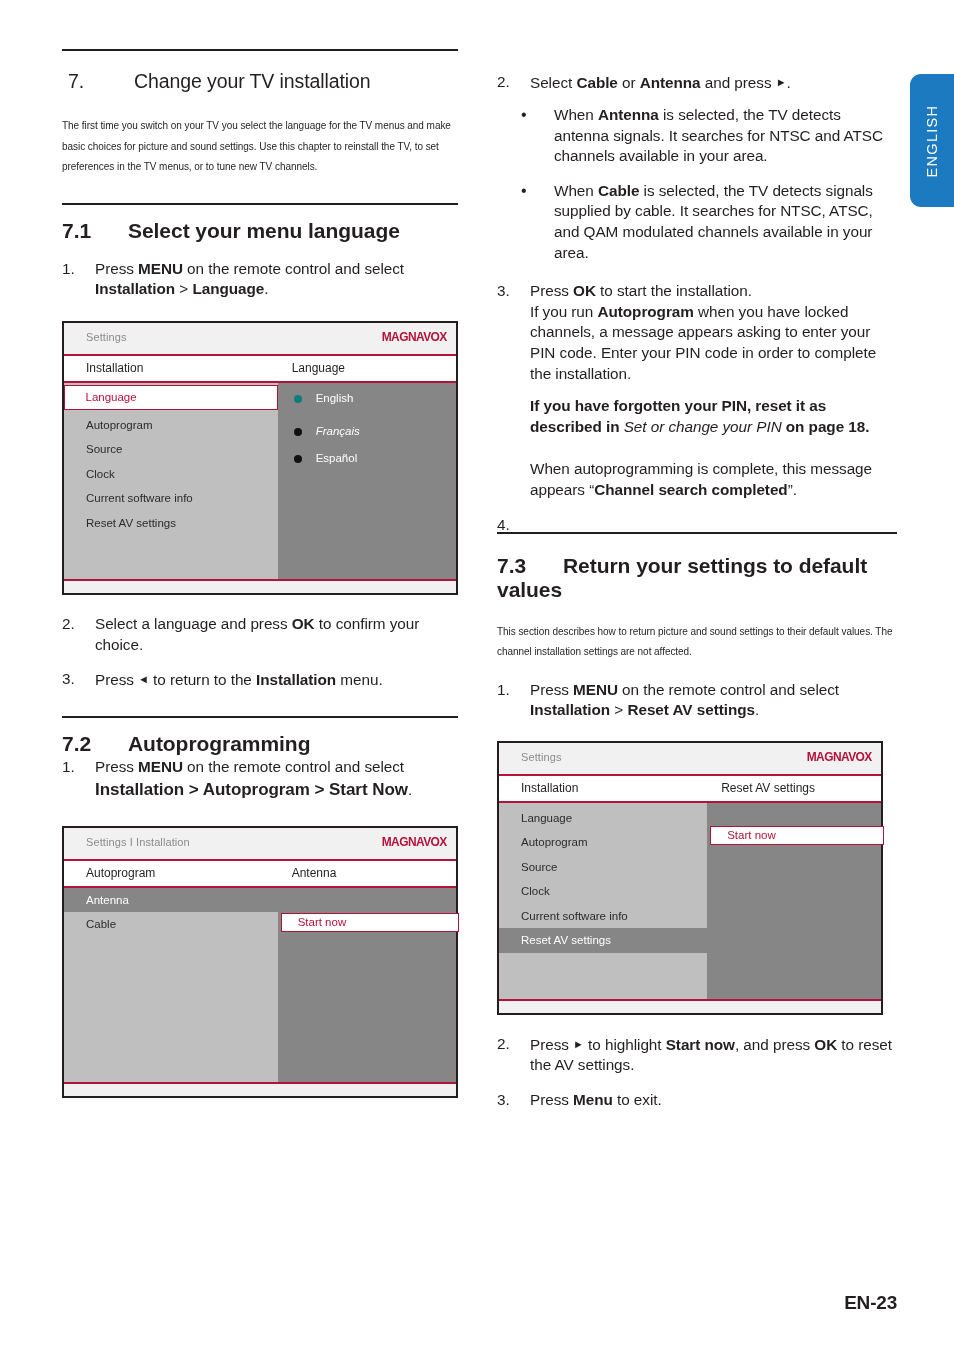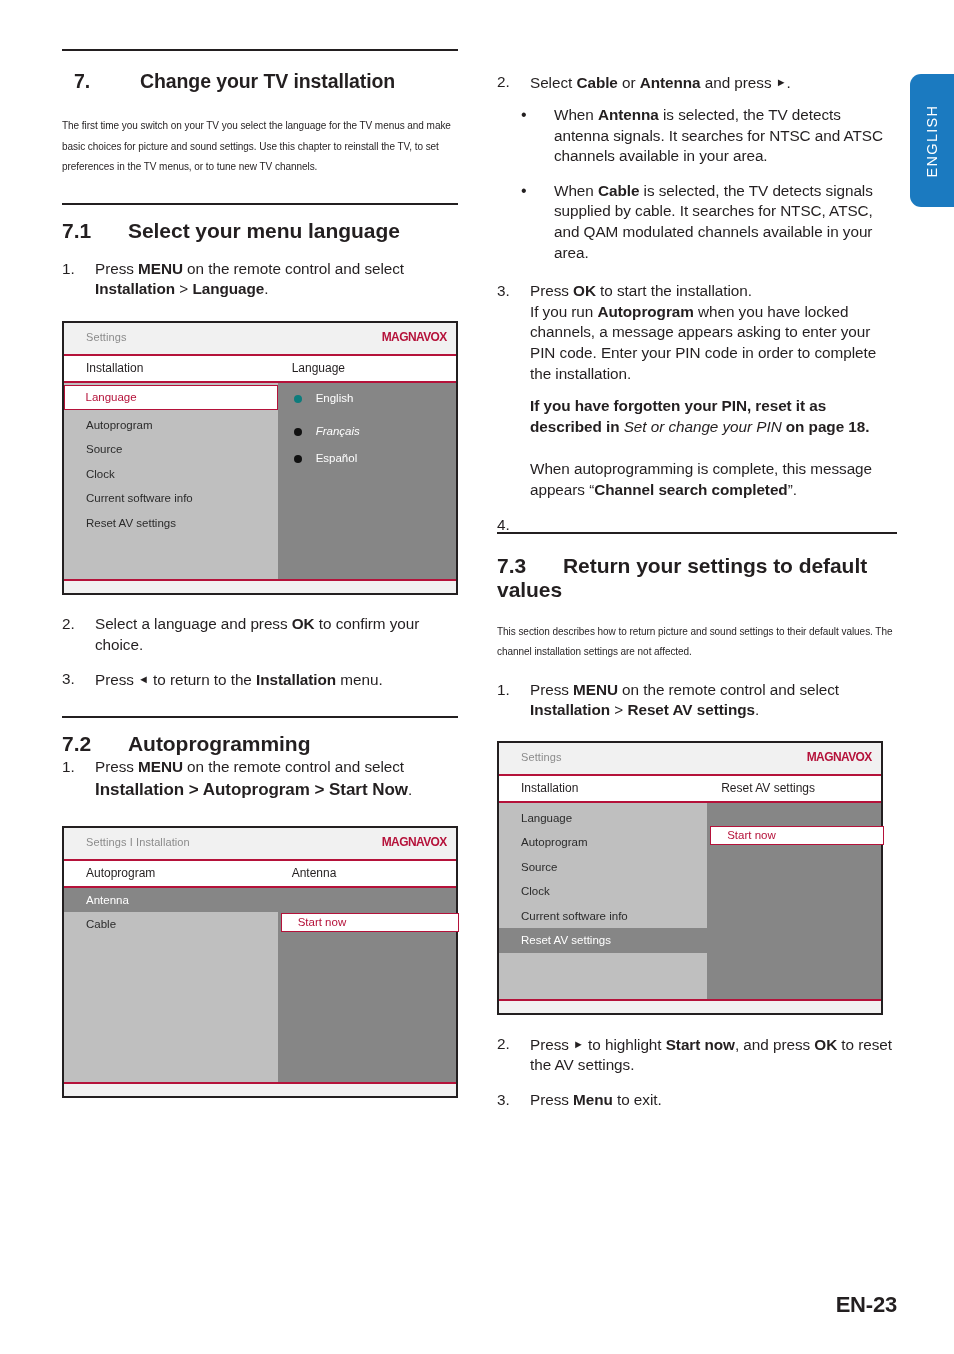--- a/index.html
+++ b/index.html
@@ -54,22 +54,22 @@
 
   
   .rule {
     border-top: 2px solid #231f20;
     height: 0;
     font-size: 0;
     line-height: 0;
   }
   h1.chapter {
     font-size: 19.5px;
-    font-weight: bold;
-    margin: 12px;
+    font-weight: normal;
+    margin: 6px;
     padding: 0;
     letter-spacing: -0.1px;
   }
   h1.chapter .num { display: inline-block; width: 66px; }
 
   h2.section {
     font-size: 21px;
     font-weight: bold;
     margin: 0;
     padding: 0;
@@ -427,13 +427,13 @@
     <span>Press </span><span class="tri">►</span><span> to highlight </span><b>Start now</b><span>, and press </span><b>OK</b><span> to reset the AV settings.</span>
   </div>
 
   <div class="item" style="margin-top:14px;">
     <span class="marker">3.</span>
     <span>Press </span><b>Menu</b><span> to exit.</span>
   </div>
 
 </div>
 
-<div style="position:absolute;left:0;top:1292px;width:897px;text-align:right;font-size:22px;font-weight:bold;letter-spacing:-0.2px;">EN-23</div>
+<div style="position:absolute;left:0;top:1292px;width:897px;text-align:right;font-size:19px;font-weight:bold;letter-spacing:-0.2px;">EN-23</div>
 
 </body></html>

